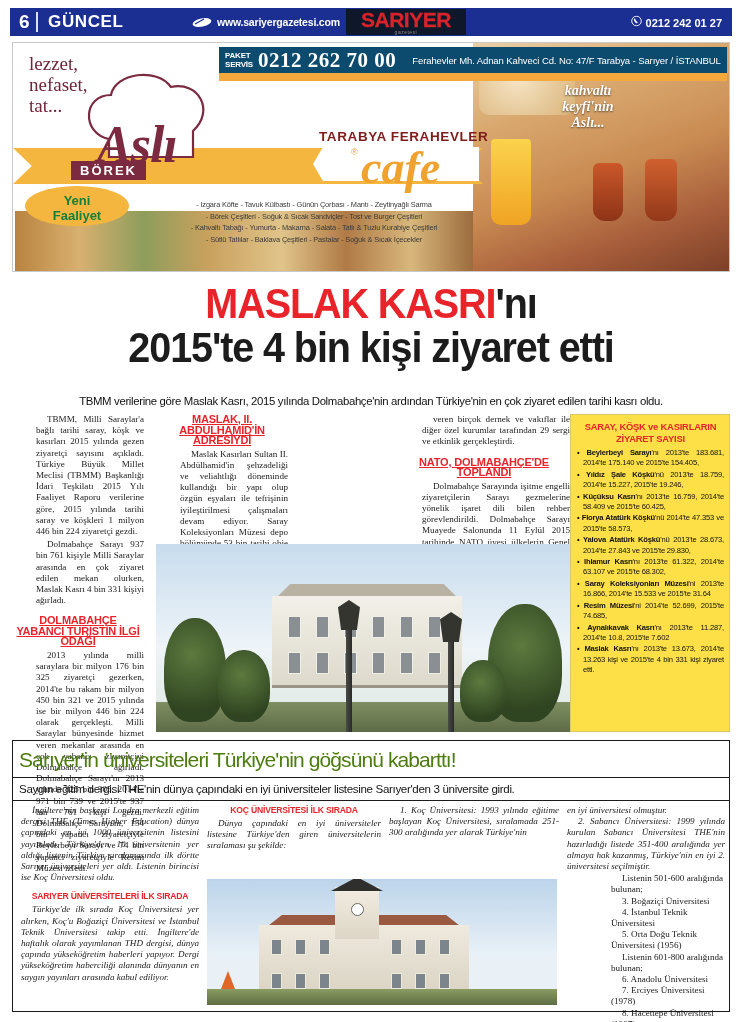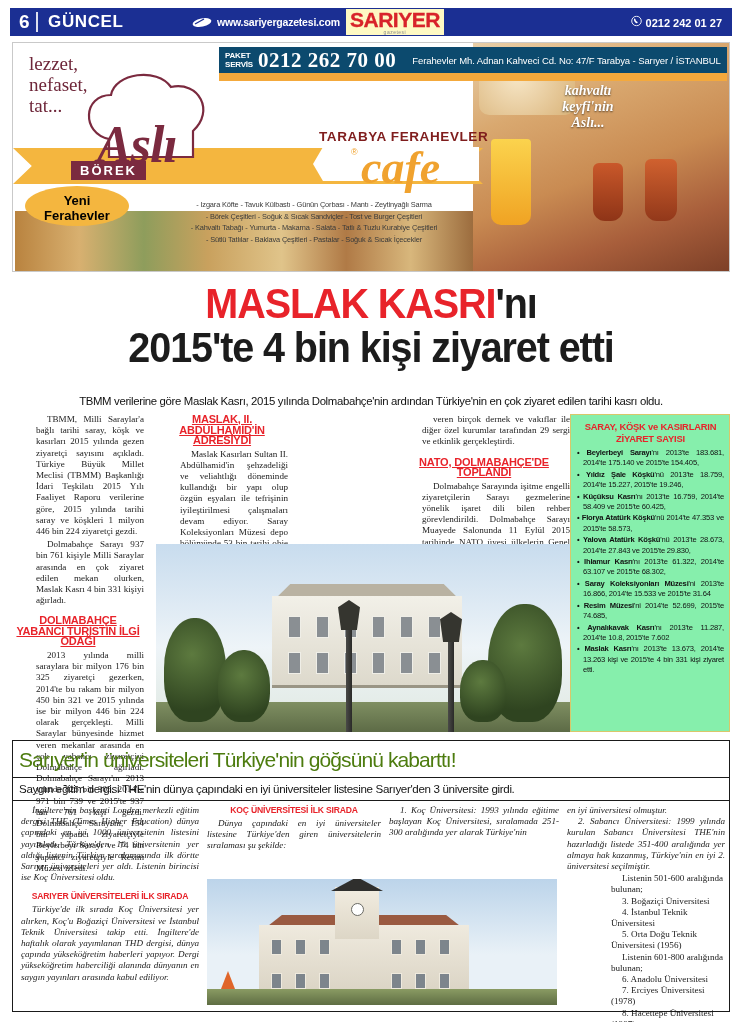--- a/index.html
+++ b/index.html
@@ -31,21 +31,21 @@
     display:flex; align-items:center; gap:5px;
   }
   .mh-web-ico { width: 20px; height: 11px; position: relative; }
   .mh-web-ico svg { display:block; }
   .mh-web-txt {
     color:#fff; font-family:"Liberation Sans", sans-serif;
     font-size: 10.5px; font-weight: bold; letter-spacing: -.2px;
   }
   .mh-logo {
     position:absolute; left: 336px; top: 1px; height: 26px;
-    background:#fef9c3; padding: 0 4px; display:flex;
+    background:#0f172a; padding: 0 15px; display:flex;
     flex-direction:column; align-items:center; justify-content:center;
   }
   .mh-logo-main {
     color:#d8232a; font-family:"Liberation Sans", sans-serif; font-weight:bold;
     font-size: 21px; letter-spacing:-.5px; line-height:19px;
     -webkit-text-stroke: .3px #d8232a;
   }
   .mh-logo-sub {
     color:#8a8a8a; font-family:"Liberation Sans", sans-serif;
     font-size: 5px; letter-spacing:.5px; line-height:6px;
@@ -79,21 +79,21 @@
     letter-spacing:2px; padding: 2px 9px;
   }
   .ad-ribbon {
     position:absolute; left: 0px; top: 105px; width: 470px; height: 36px;
     background:#f4b63f;
     clip-path: polygon(0 0, 100% 0, 96% 50%, 100% 100%, 0 100%, 4% 50%);
   }
   .ad-yeni {
     position:absolute; left: 20px; top: 150px; width: 88px; text-align:center;
     font-family:"Liberation Sans", sans-serif; font-weight:bold; font-size:13px;
-    color:#000000; line-height:15px;
+    color:#15803d; line-height:15px;
   }
   .ad-starburst {
     position:absolute; left:12px; top:143px; width:104px; height:40px;
     background:#f4b63f; border-radius:50%;
   }
   .ad-paketbar {
     position:absolute; left: 206px; top: 4px; width: 508px; height: 26px;
     background:#0c4a6e; display:flex; align-items:center; color:#fff;
   }
   .ad-paket-lbl {
@@ -218,21 +218,21 @@
   .ph-lamp-pole { position:absolute; width: 6px; background: linear-gradient(90deg,#4a4a48,#2a2a28); }
   .ph-lamp-head {
     position:absolute; width: 22px; height: 30px; background:#35352f;
     clip-path: polygon(50% 0, 100% 24%, 86% 100%, 14% 100%, 0 24%);
   }
   .ph-ground { position:absolute; left:0; bottom:0; width:100%; height: 30px; background: linear-gradient(180deg,#7f8f62,#5d6b46); }
 
   
   .statbox {
     position:absolute; left: 570px; top: 414px; width: 160px; height: 318px;
-    background:#86efac; border:1px solid #d9c76a; padding: 6px 5px 6px 6px;
+    background:#fde047; border:1px solid #d9c76a; padding: 6px 5px 6px 6px;
   }
   .statbox-title {
     font-family:"Liberation Sans", sans-serif; font-weight:bold; font-size:9.4px;
     color:#e8232a; text-align:center; line-height:11.5px; margin-bottom: 4px;
     letter-spacing:-.2px;
   }
   .statbox ul { list-style:none; }
   .statbox li {
     font-family:"Liberation Sans", sans-serif; font-size:7.6px; color:#111;
     line-height:10.4px; text-align:justify; margin-bottom:1px;
@@ -376,21 +376,21 @@
         <path d="M34 78 C6 72 8 34 36 34 C40 12 82 6 96 26 C124 20 140 50 118 70 L118 96 L34 96 Z" fill="#ffffff" stroke="#7b2a3f" stroke-width="2.2"></path>
       </svg>
     </div>
 
     <div class="ad-asli">Aslı</div>
     <div class="ad-borek-badge">BÖREK</div>
 
     <div class="ad-starburst"></div>
     <div class="ad-yeni">
       <span>Yeni</span><br>
-      <span>Ferahevler</span>
+      <span>Faaliyet</span>
     </div>
 
     <div class="ad-paketbar">
       <span class="ad-paket-lbl">
         <span>PAKET</span><br>
         <span>SERVİS</span>
       </span>
       <span class="ad-paket-num">0212 262 70 00</span>
       <span class="ad-paket-addr">Ferahevler Mh. Adnan Kahveci Cd. No: 47/F Tarabya - Sarıyer / İSTANBUL</span>
     </div>

